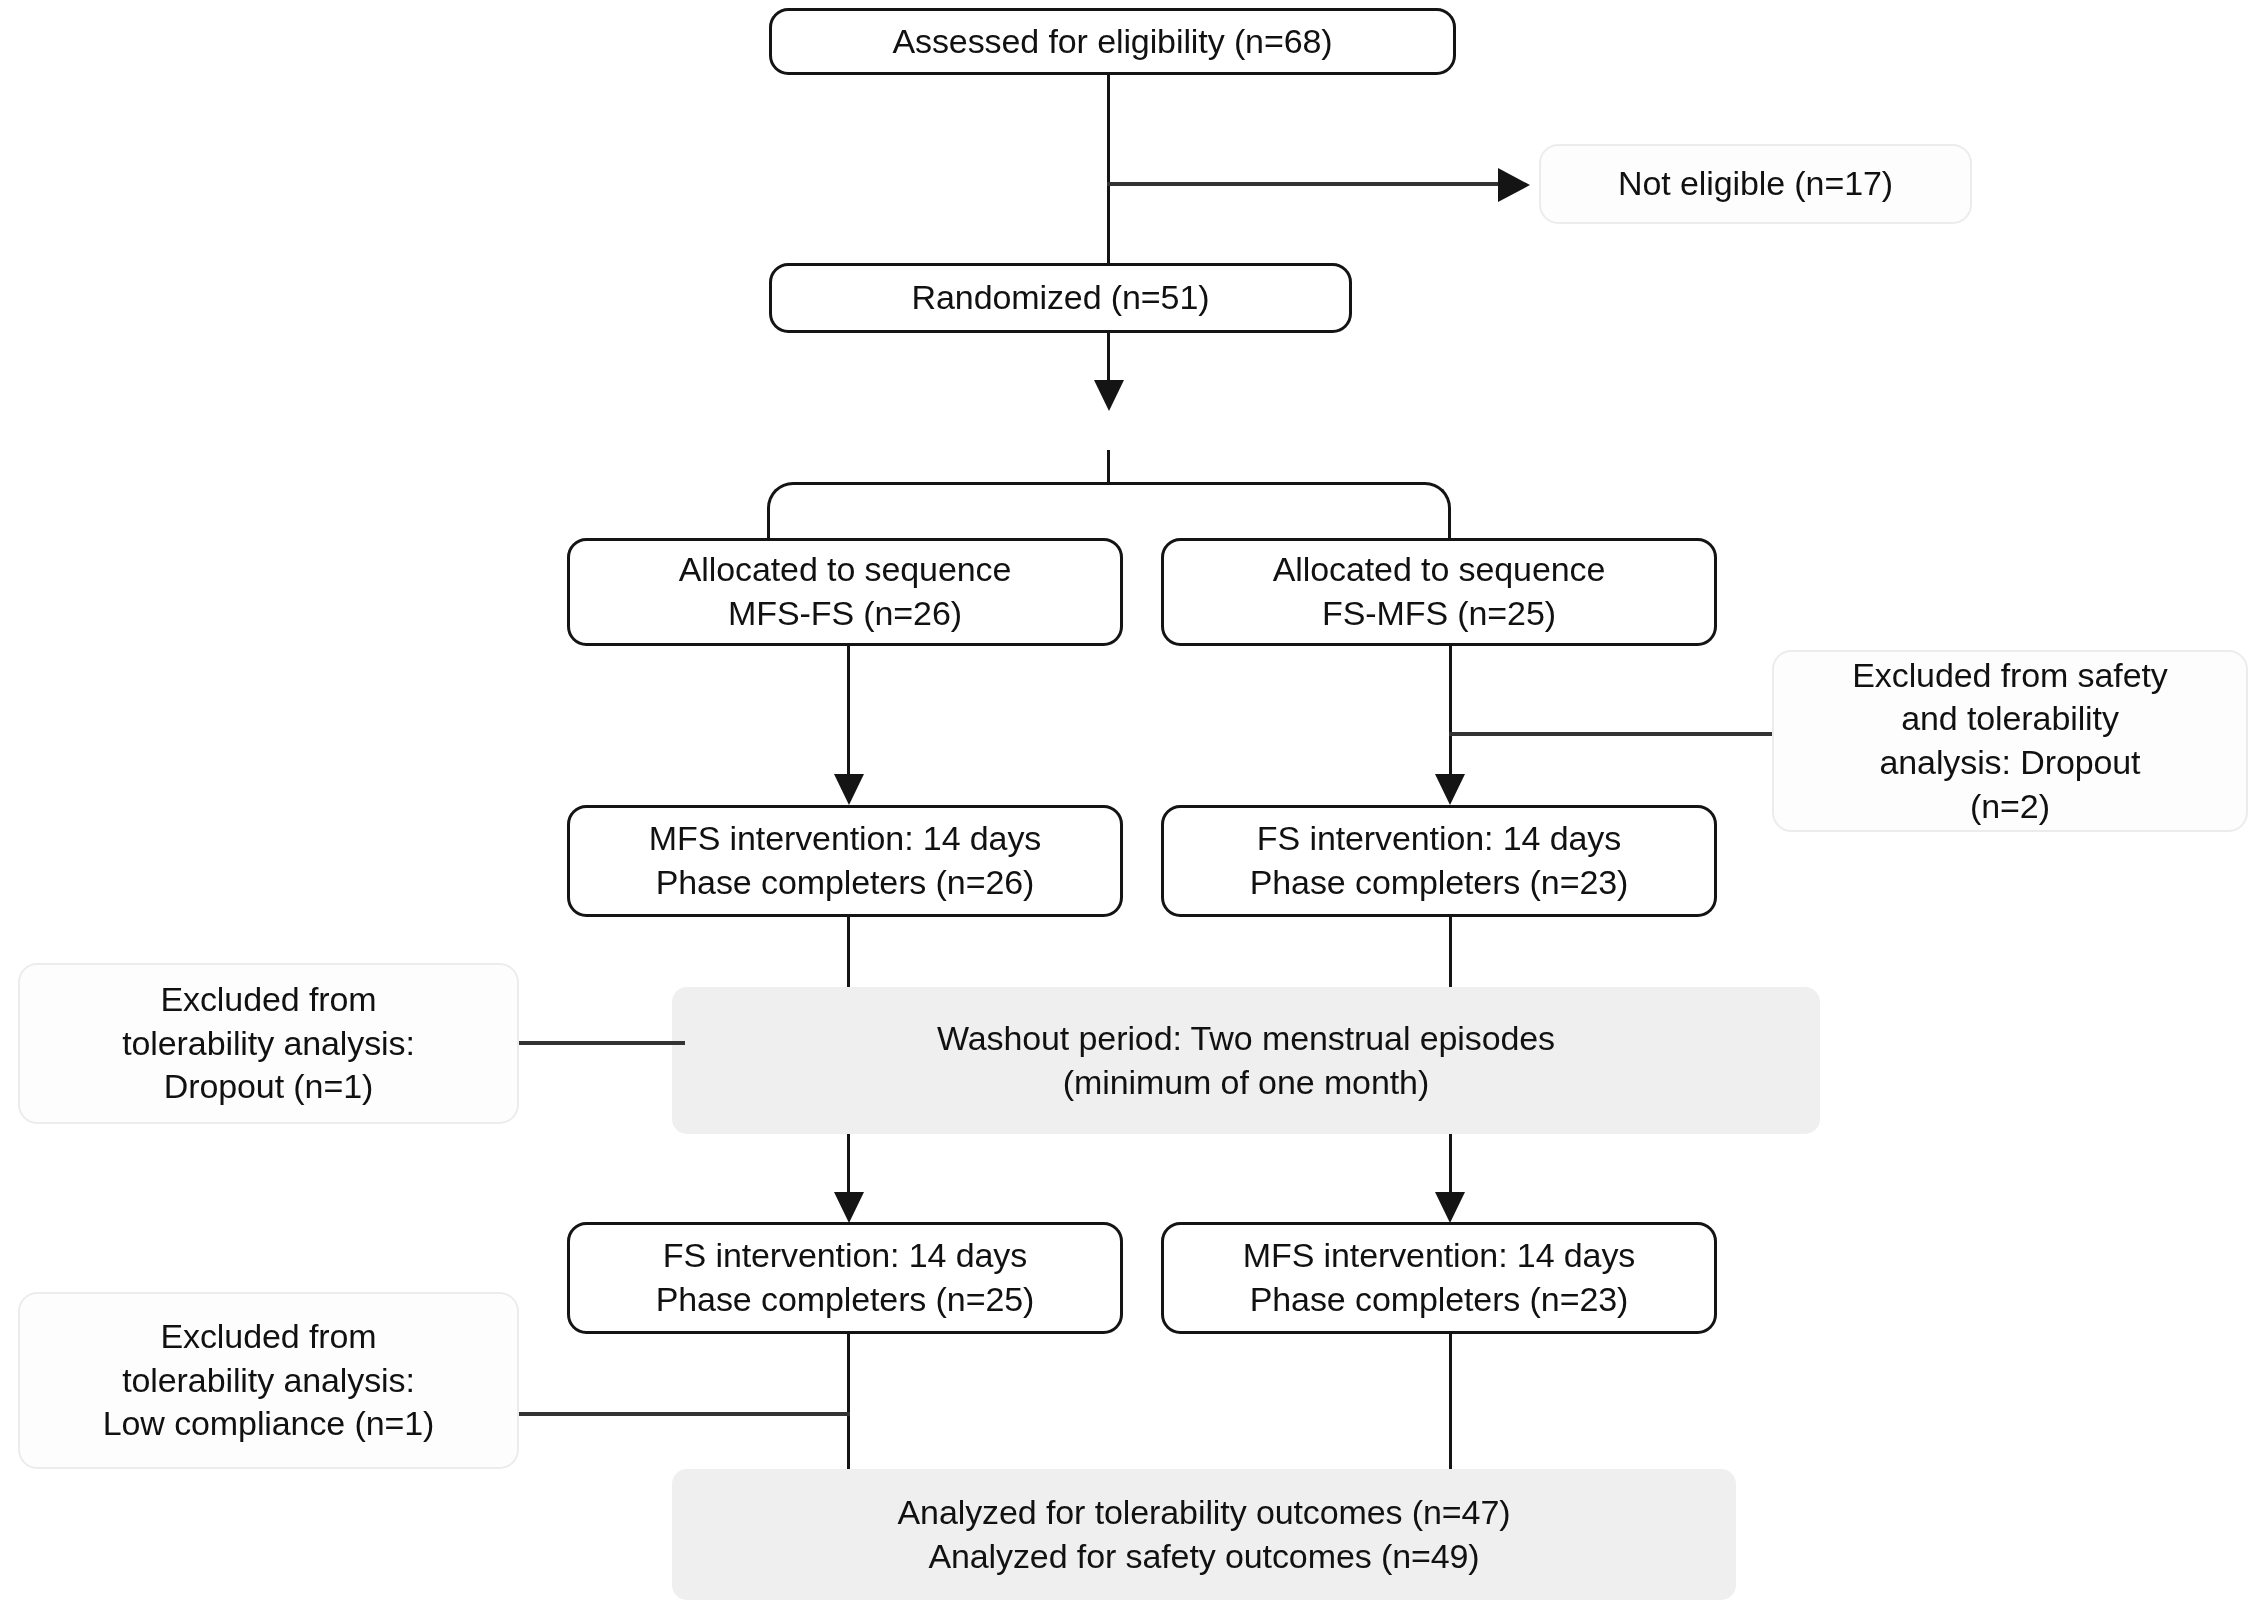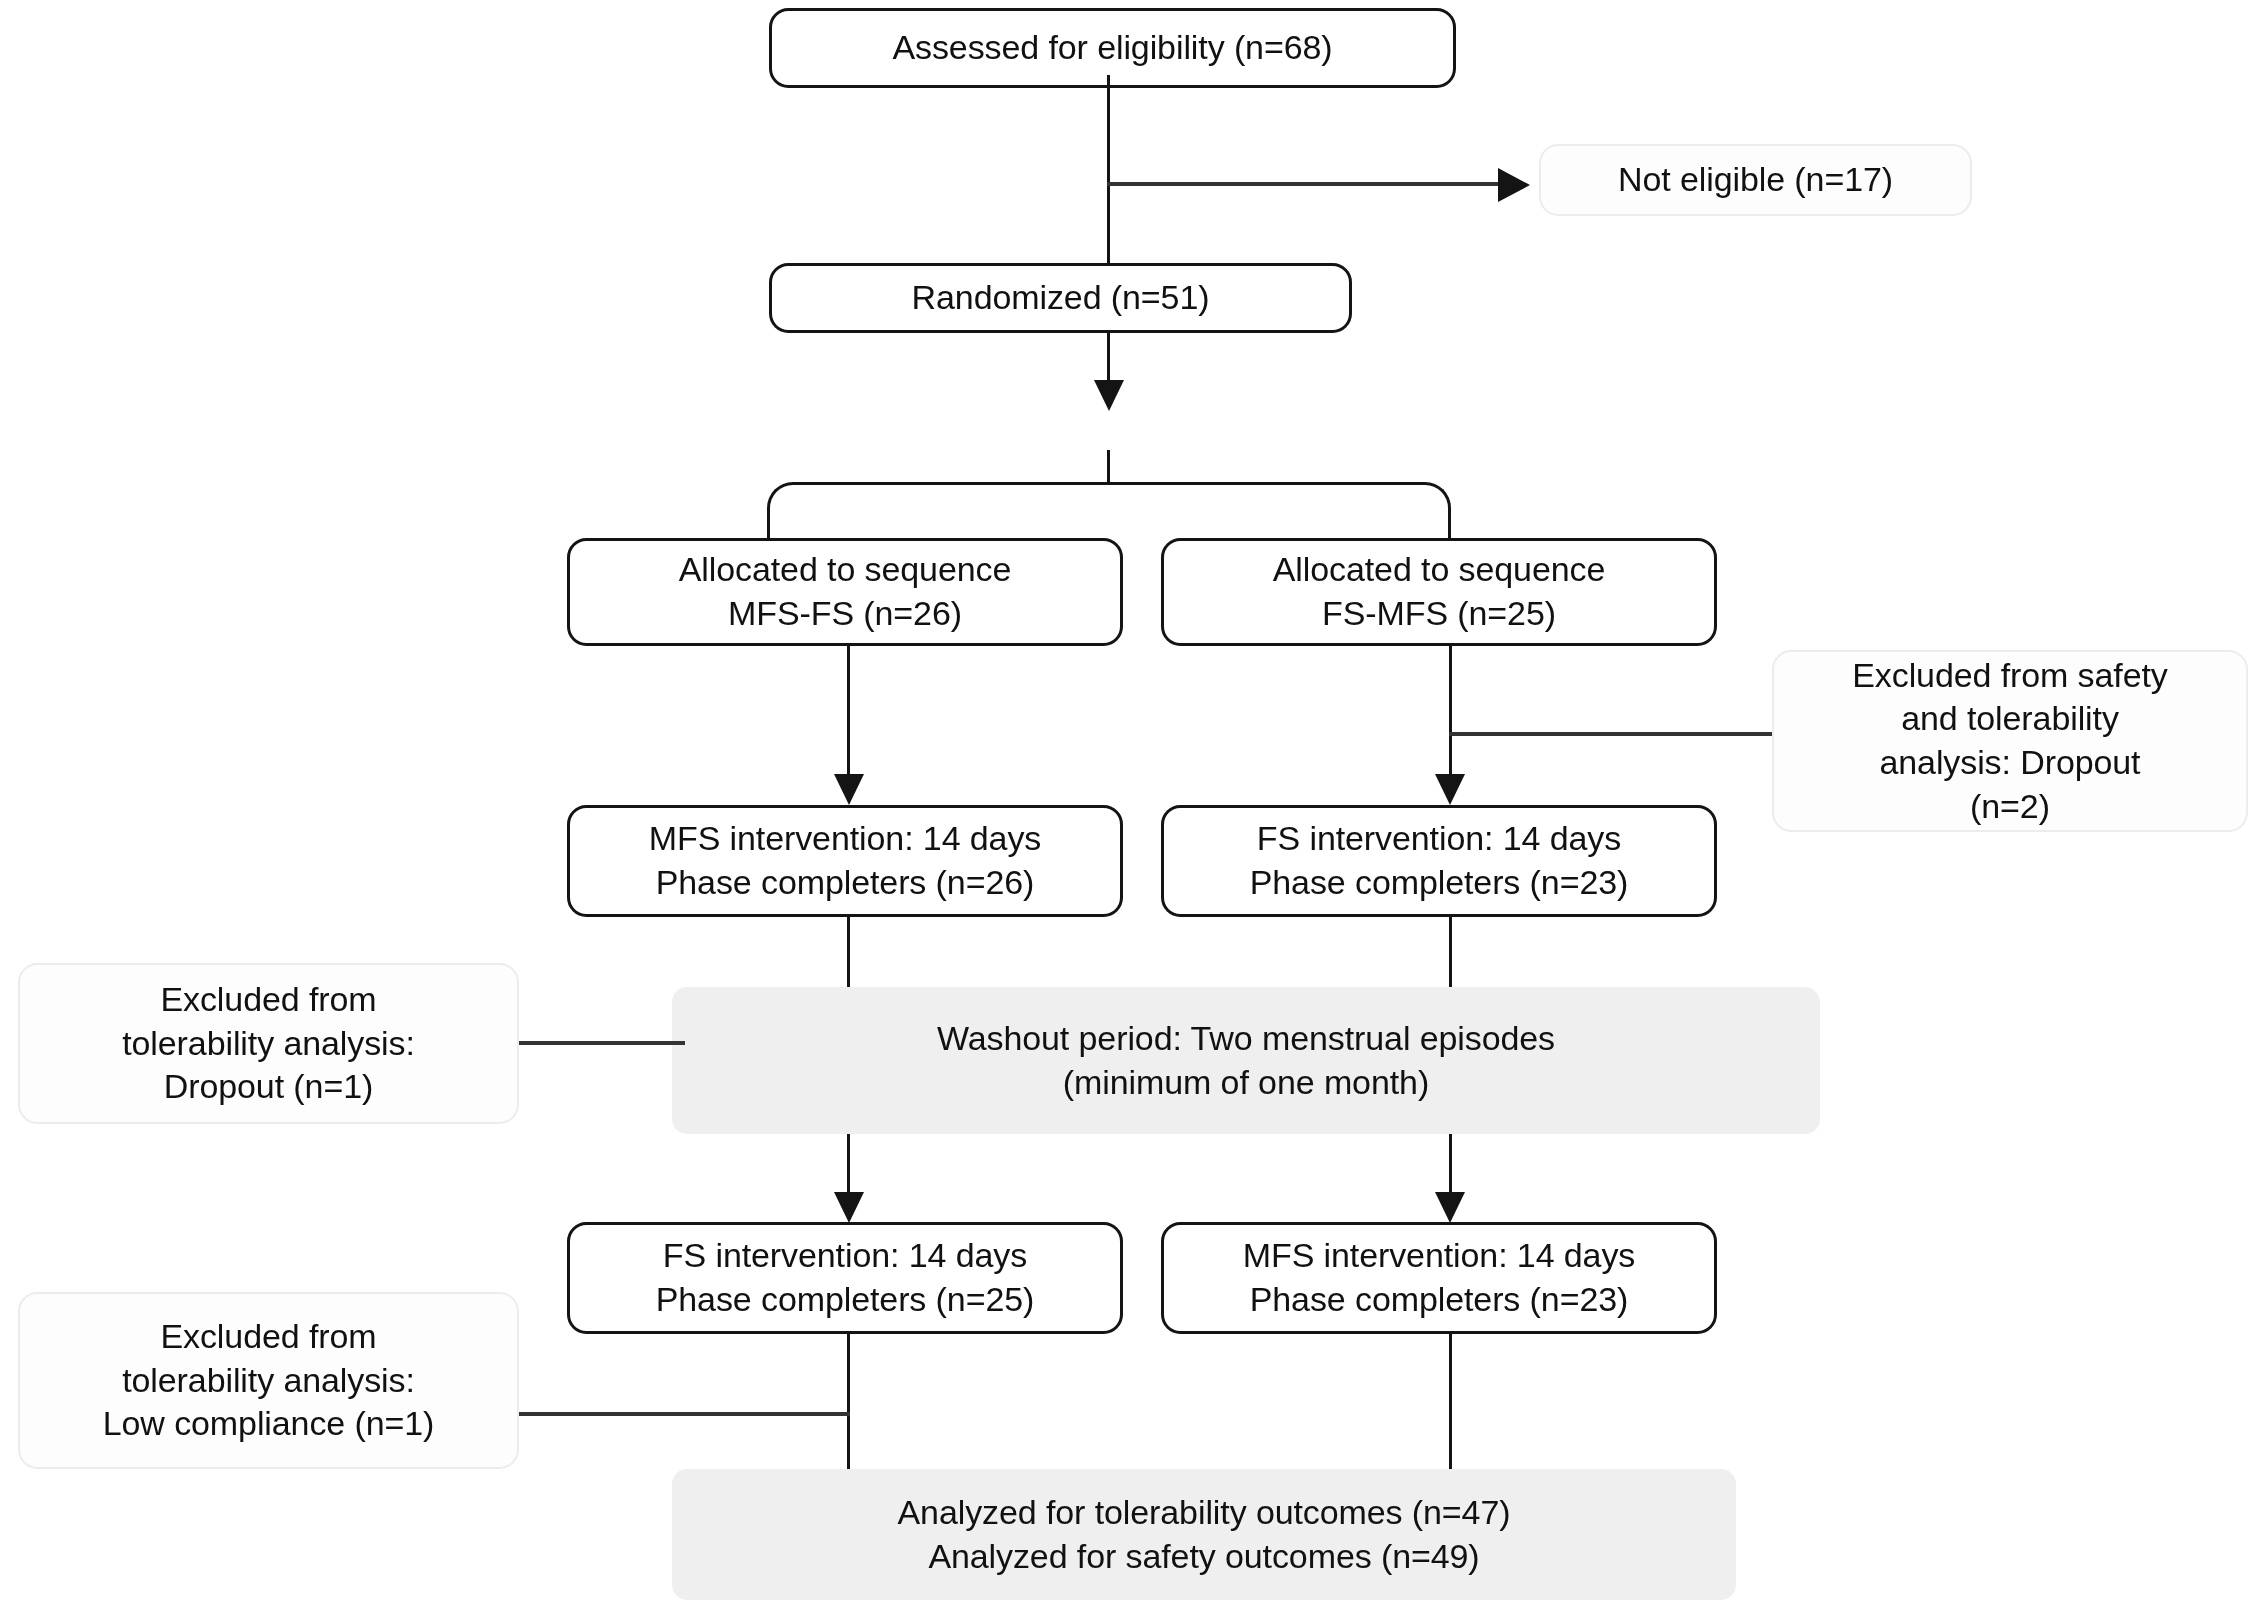--- a/index.html
+++ b/index.html
@@ -74,28 +74,28 @@
     border-top-left-radius:26px;
     border-top-right-radius:26px;
     background:transparent;
   }
 </style>
 </head>
 <body>
 
 <div id="stage">
 
-  <div class="node box-strong" style="left:769px;top:8px;width:687px;height:80px;">Assessed for eligibility (n=68)</div>
+  <div class="node box-strong" style="left:769px;top:8px;width:687px;height:67px;">Assessed for eligibility (n=68)</div>
 
   <div class="vline" style="left:1107px;top:75px;height:188px;"></div>
 
   <div class="hline-thin" style="left:1107px;top:182px;width:393px;"></div>
   <div class="arrow-right" style="left:1498px;top:168px;"></div>
 
-  <div class="node box-faint" style="left:1539px;top:144px;width:433px;height:72px;">Not eligible (n=17)</div>
+  <div class="node box-faint" style="left:1539px;top:144px;width:433px;height:80px;">Not eligible (n=17)</div>
 
   <div class="node box-strong" style="left:769px;top:263px;width:583px;height:70px;">Randomized (n=51)</div>
 
   <div class="vline" style="left:1107px;top:333px;height:51px;"></div>
   <div class="arrow-down" style="left:1094px;top:380px;"></div>
 
   <div class="vline" style="left:1107px;top:450px;height:35px;"></div>
 
   <div class="bracket" style="left:767px;top:482px;width:684px;height:59px;"></div>
 

